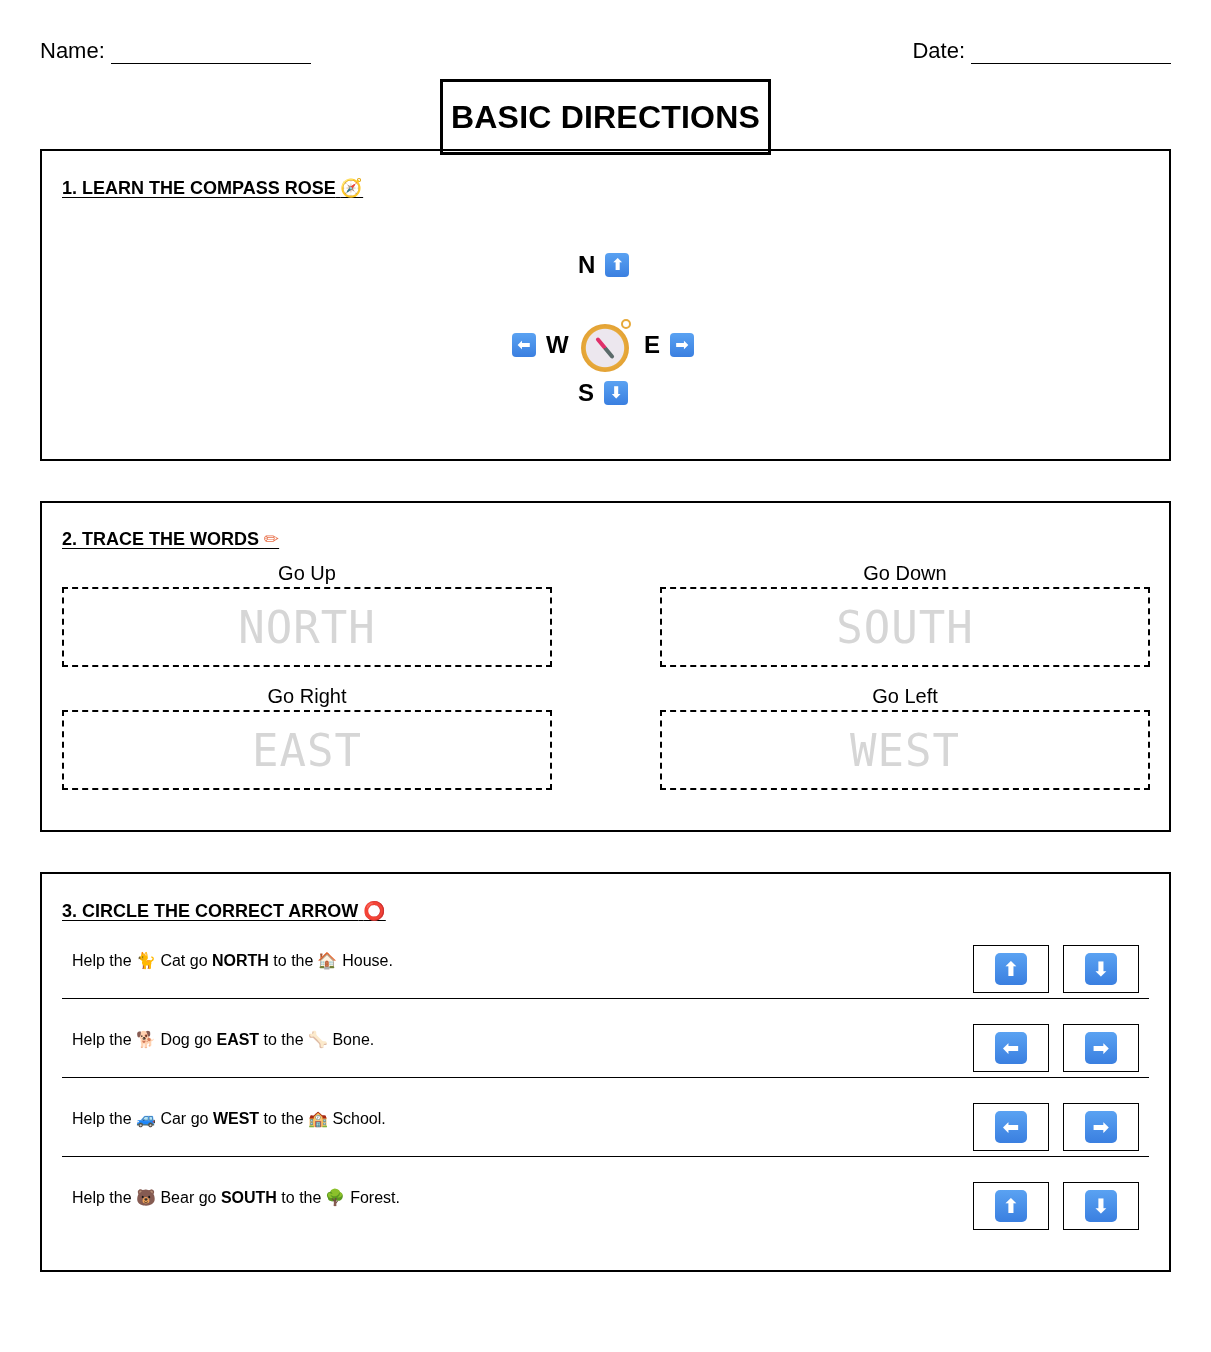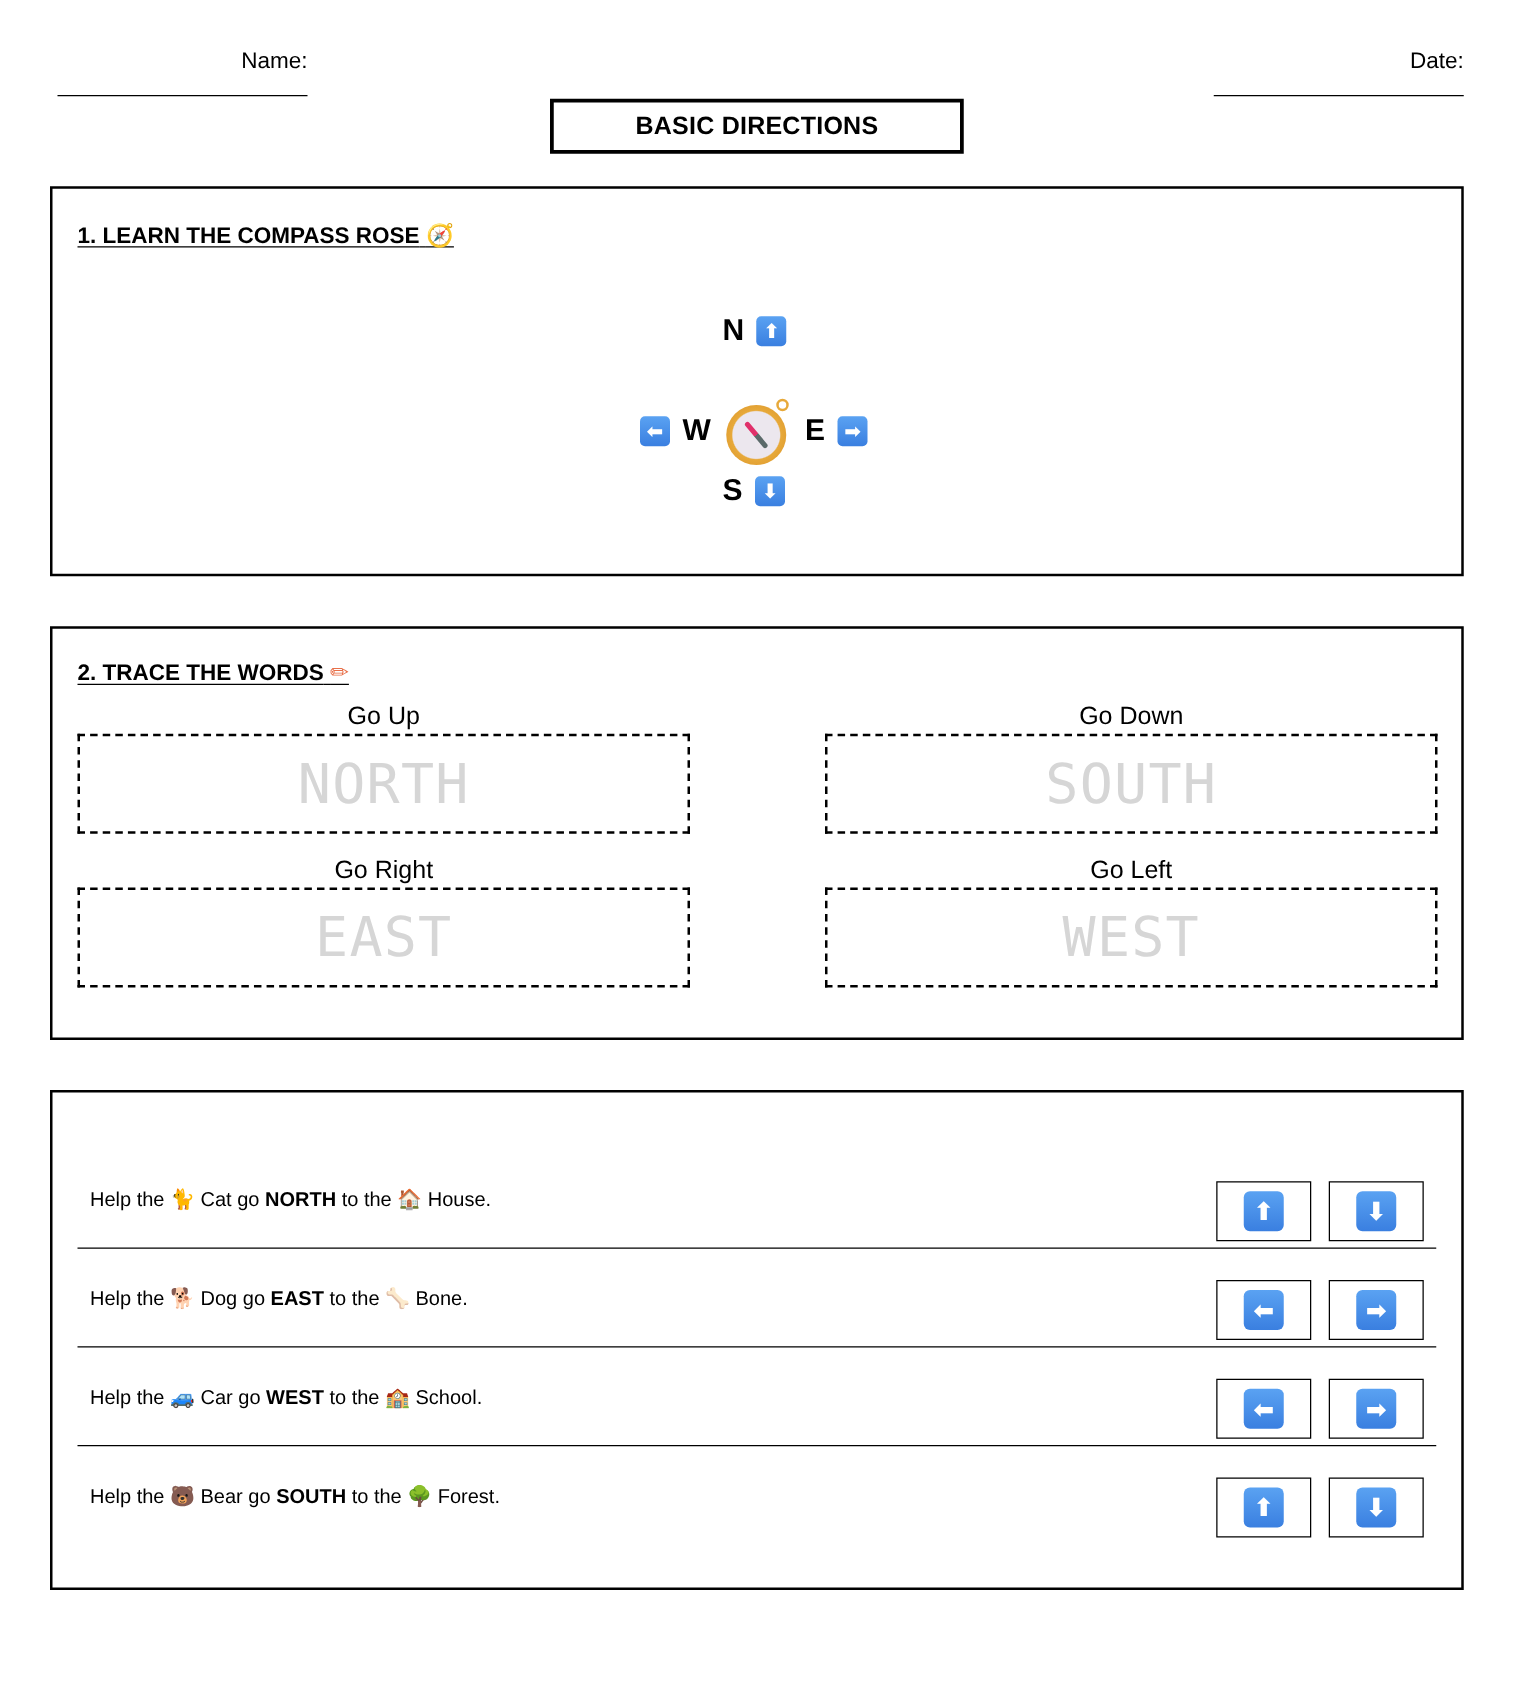--- a/index.html
+++ b/index.html
@@ -1,26 +1,26 @@
 <!DOCTYPE html>
 <html><head>
 <meta charset="utf-8">
 <style>
   * { box-sizing: border-box; margin: 0; padding: 0; }
   html, body { width: 1211px; height: 1352px; background: #ffffff; }
   body { font-family: "Liberation Sans", sans-serif; color: #000; position: relative; }
 
   .header-row { position: absolute; top: 38px; left: 40px; width: 1131px; height: 24px; }
-  .field { position: absolute; top: 0; font-size: 18px; display: flex; align-items: flex-end; flex-direction: column; }
+  .field { position: absolute; top: 0; font-size: 22px; display: flex; align-items: flex-end; }
   .field.name { left: 0; }
   .field.date { right: 0; }
   .field .line { display: inline-block; width: 200px; border-bottom: 1.5px solid #000; margin-left: 6px; height: 18px; }
 
-  .title-box { position: absolute; top: 79px; left: 440px; width: 331px; height: 44px; border: 3px solid #000;
-    display: flex; align-items: center; justify-content: center; font-weight: bold; font-size: 20px; letter-spacing: 0.2px; }
+  .title-box { position: absolute; top: 79px; left: 440px; width: 331px; height: 76px; border: 3px solid #000;
+    display: flex; align-items: center; justify-content: center; font-weight: bold; font-size: 32px; letter-spacing: 0.2px; }
 
   .section { position: absolute; left: 40px; width: 1131px; border: 2px solid #000; }
   .sec1 { top: 149px; height: 312px; }
   .sec2 { top: 501px; height: 331px; padding-left: 16px; }
   .sec3 { top: 872px; height: 400px; }
 
   .sec-title { position: absolute; left: 20px; font-weight: bold; font-size: 18px; text-decoration: underline; text-underline-offset: 3px; white-space: nowrap; }
   .sec1 .sec-title { top: 26px; }
   .sec2 .sec-title { top: 25px; }
   .sec3 .sec-title { top: 26px; }
@@ -127,20 +127,24 @@
     <div class="cap">Go Left</div>
     <div class="box">WEST</div>
   </div>
   <div class="trace-cell t3">
     <div class="cap">Go Right</div>
     <div class="box">EAST</div>
   </div>
 </div>
 
 <div class="section sec3">
+  <div class="sec-title">
+    <span>3. CIRCLE THE CORRECT ARROW</span>
+    <span class="emoji" style="color:#e8336a">⭕</span>
+  </div>
 
   <div class="q-row q1 lined">
     <div class="q-text">
       <span>Help the </span><span class="emoji">🐈</span><span> Cat go </span><b>NORTH</b><span> to the </span><span class="emoji">🏠</span><span> House.</span>
     </div>
     <div class="choice c1">
         <span class="arrow-tile">⬆</span>
       </div>
     <div class="choice c2">
         <span class="arrow-tile">⬇</span>

